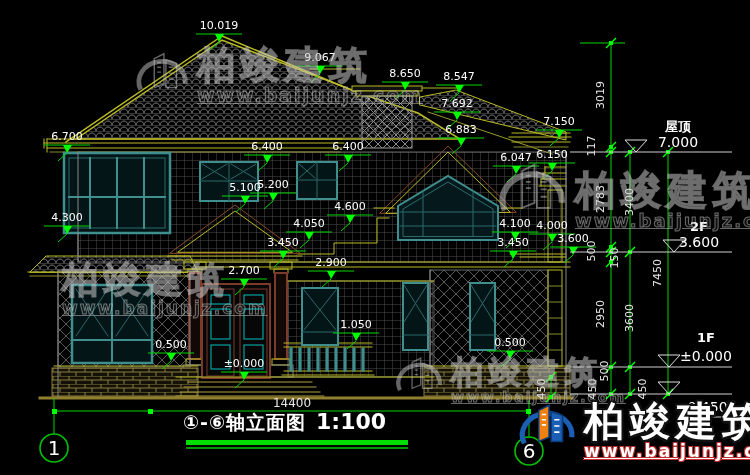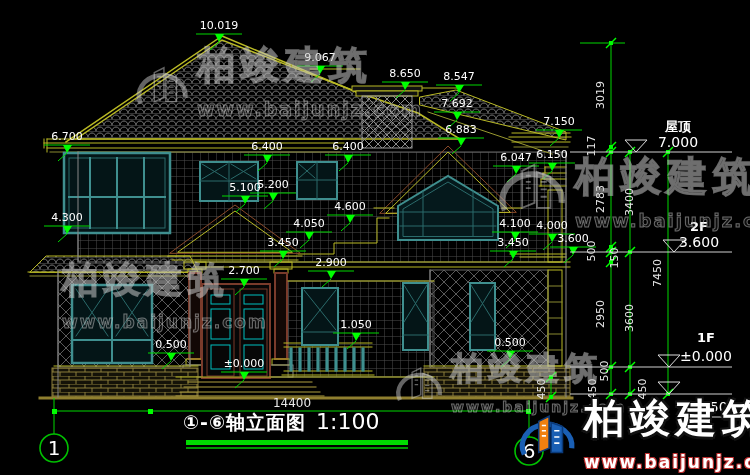--- a/index.html
+++ b/index.html
@@ -1,29 +1,29 @@
 <!DOCTYPE html>
 <html><head>
 <meta charset="utf-8">
 <style>
   html,body{margin:0;padding:0;background:#000;}
   #stage{position:relative;width:750px;height:475px;background:#000;overflow:hidden;
          font-family:"DejaVu Sans",sans-serif;}
   svg text{font-family:"DejaVu Sans",sans-serif;}
   .wm{position:absolute;display:flex;align-items:flex-end;gap:6px;pointer-events:none;}
   .wm-text{font-weight:bold;line-height:1;white-space:nowrap;letter-spacing:6px;}
-  .wm-url{font-weight:bold;line-height:1;white-space:nowrap;letter-spacing:2px;margin-top:16px;}
+  .wm-url{font-weight:bold;line-height:1;white-space:nowrap;letter-spacing:2px;margin-top:2px;text-decoration:underline;}
   .wm-grey .wm-text,.wm-grey .wm-url{color:rgba(140,140,140,0.10);
       -webkit-text-stroke:1.5px rgba(205,205,205,0.50);}
   .wm-grey .wm-url{-webkit-text-stroke:1px rgba(205,205,205,0.50);}
   .wm-solid .wm-text{color:#fff;text-shadow:2px 2px 0 #111,-2px -2px 0 #111,2px -2px 0 #111,-2px 2px 0 #111,0 3px 0 #111;}
   .wm-solid .wm-url{color:#fff;text-shadow:1px 1px 0 #c03030,-1px -1px 0 #c03030,1px -1px 0 #c03030,-1px 1px 0 #c03030;}
   #titlebar{position:absolute;left:183px;top:409px;color:#fff;white-space:nowrap;}
   #titlebar .t1{font-size:19px;font-weight:bold;letter-spacing:1px;}
-  #titlebar .t2{font-size:22px;font-weight:normal;margin-left:10px;}
+  #titlebar .t2{font-size:22px;font-weight:bold;margin-left:10px;}
   .bar1{position:absolute;left:186px;top:440px;width:222px;height:5px;background:#00dd00;}
   .bar2{position:absolute;left:186px;top:447px;width:222px;height:2px;background:#009900;}
 </style>
 </head>
 <body>
 
 <div id="stage">
 
 <svg id="cad" width="750" height="475" viewBox="0 0 750 475">
   <defs>

